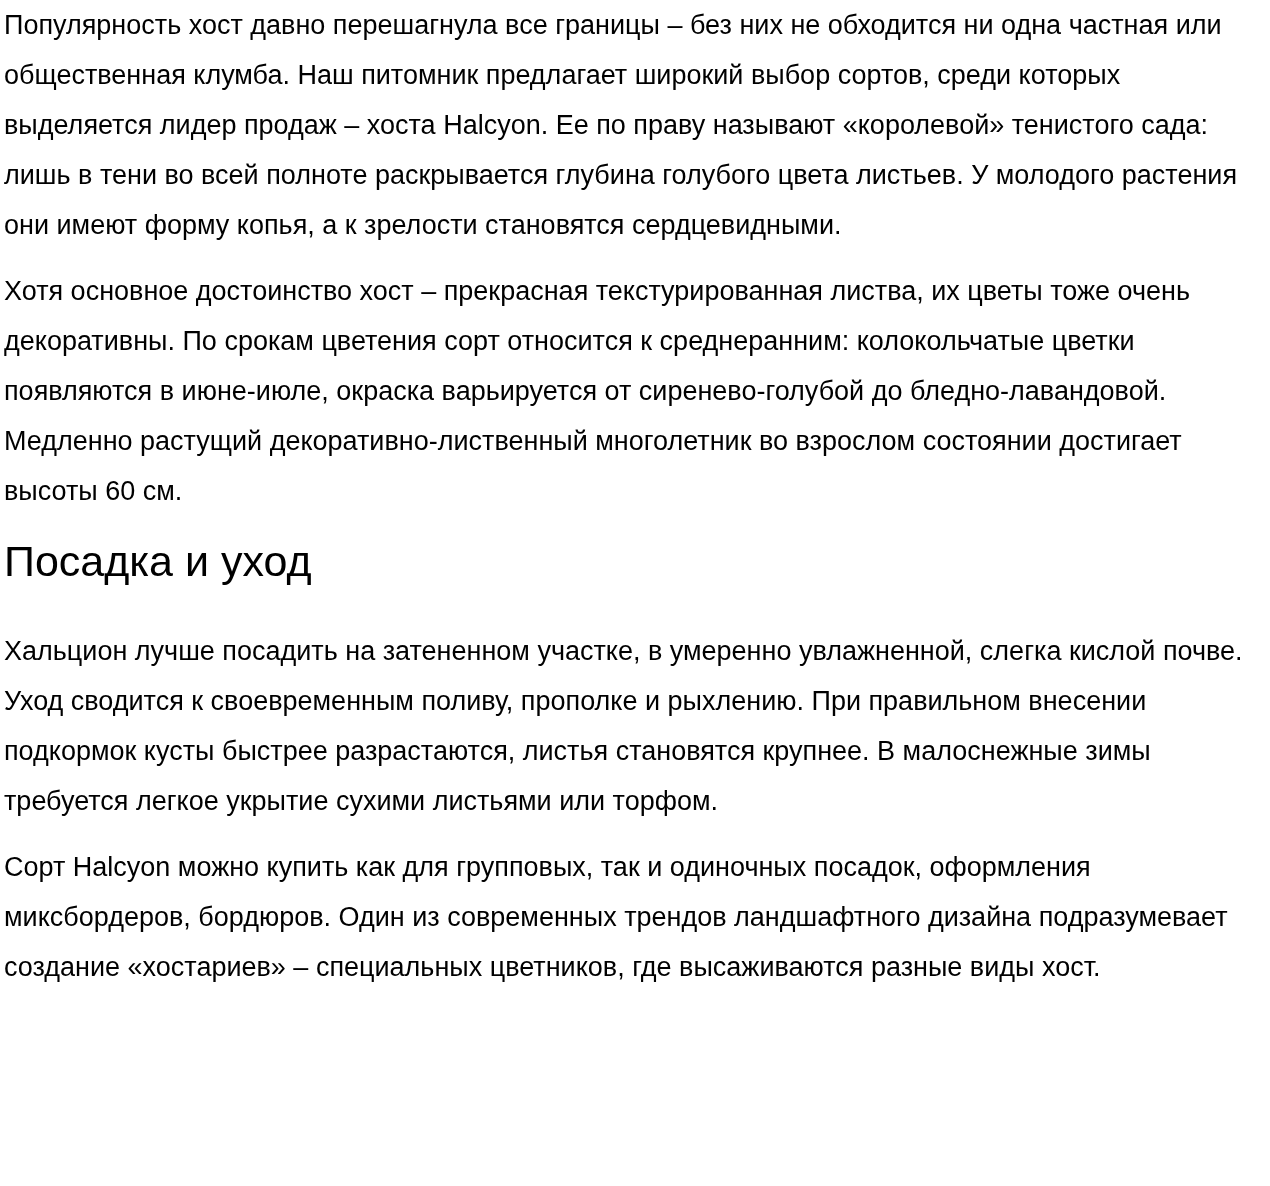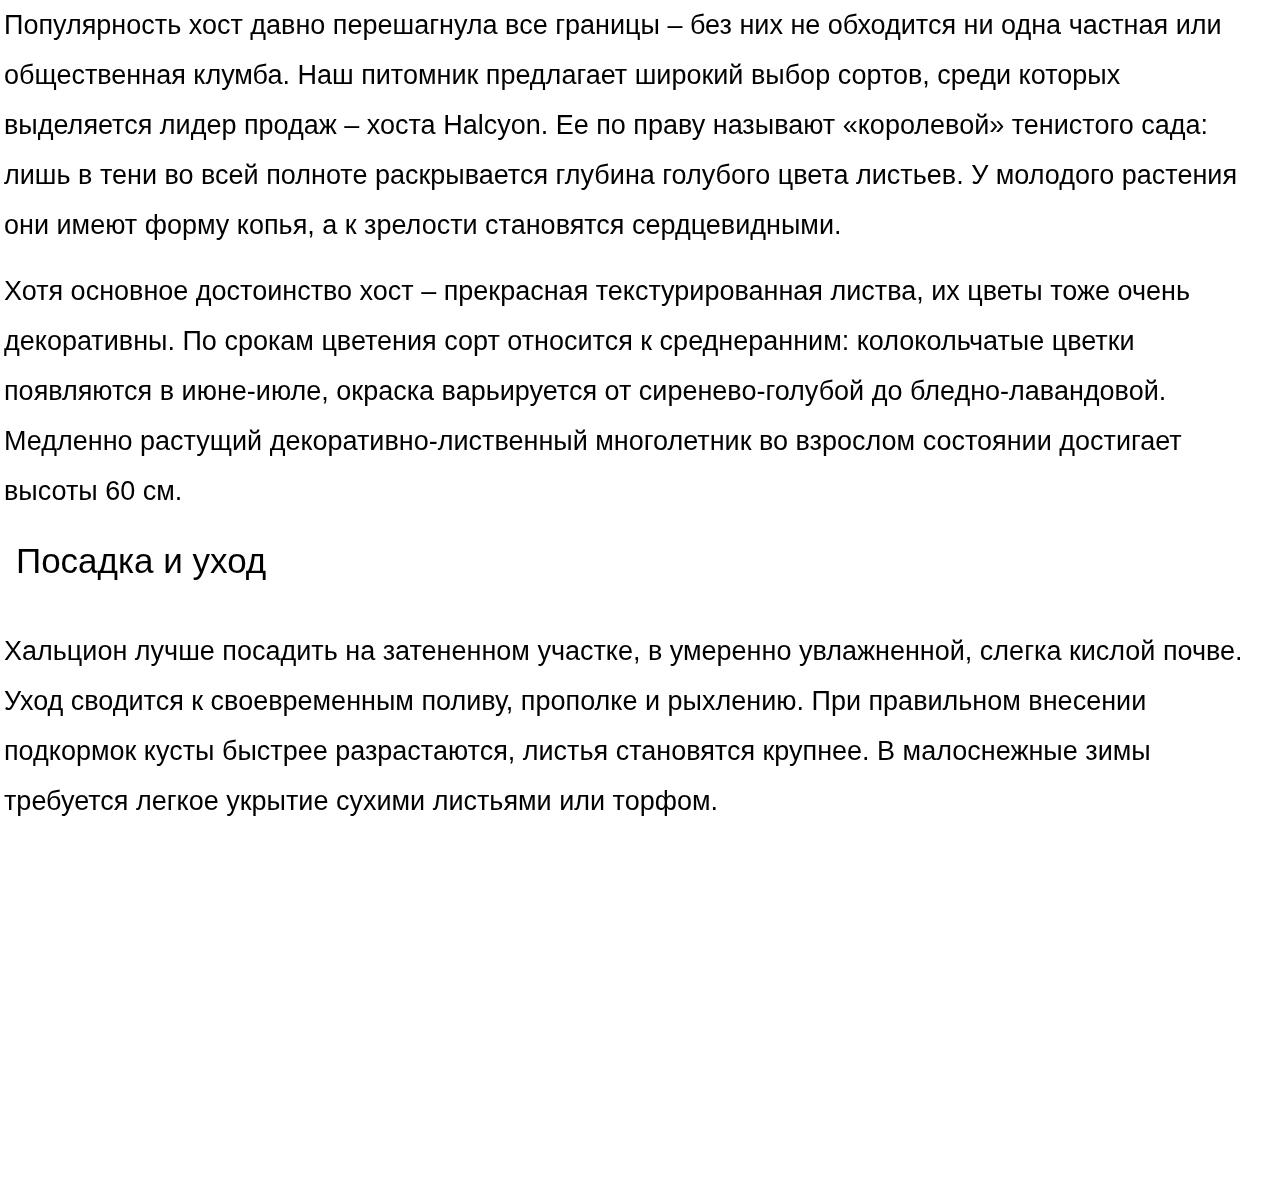--- a/index.html
+++ b/index.html
@@ -20,33 +20,34 @@
     width: 1270px;
     padding: 0 16px 0 4px;
   }
   .article p {
     font-size: 27px;
     line-height: 50px;
     margin: 0 0 16px 0;
     color: #000000;
   }
   .article h2 {
-    font-size: 35px;
+    font-size: 43px;
     line-height: 42px;
     font-weight: 400;
-    margin: 24px 0 44px 12px;
+    margin: 24px 0 44px 0;
     color: #000000;
   }
 </style>
 </head>
 <body>
 
 <article class="article">
   <p>Популярность хост давно перешагнула все границы – без них не обходится ни одна частная или общественная клумба. Наш питомник предлагает широкий выбор сортов, среди которых выделяется лидер продаж – хоста Halcyon. Ее по праву называют «королевой» тенистого сада: лишь в тени во всей полноте раскрывается глубина голубого цвета листьев. У молодого растения они имеют форму копья, а к зрелости становятся сердцевидными.</p>
 
   <p>Хотя основное достоинство хост – прекрасная текстурированная листва, их цветы тоже очень декоративны. По срокам цветения сорт относится к среднеранним: колокольчатые цветки появляются в июне-июле, окраска варьируется от сиренево-голубой до бледно-лавандовой. Медленно растущий декоративно-лиственный многолетник во взрослом состоянии достигает высоты 60 см.</p>
 
   <h2>Посадка и уход</h2>
 
   <p>Хальцион лучше посадить на затененном участке, в умеренно увлажненной, слегка кислой почве. Уход сводится к своевременным поливу, прополке и рыхлению. При правильном внесении подкормок кусты быстрее разрастаются, листья становятся крупнее. В малоснежные зимы требуется легкое укрытие сухими листьями или торфом.</p>
 
 
+  <p>Сорт Halcyon можно купить как для групповых, так и одиночных посадок, оформления миксбордеров, бордюров. Один из современных трендов ландшафтного дизайна подразумевает создание «хостариев» – специальных цветников, где высаживаются разные виды хост.</p>
 </article>
 
 </body></html>

